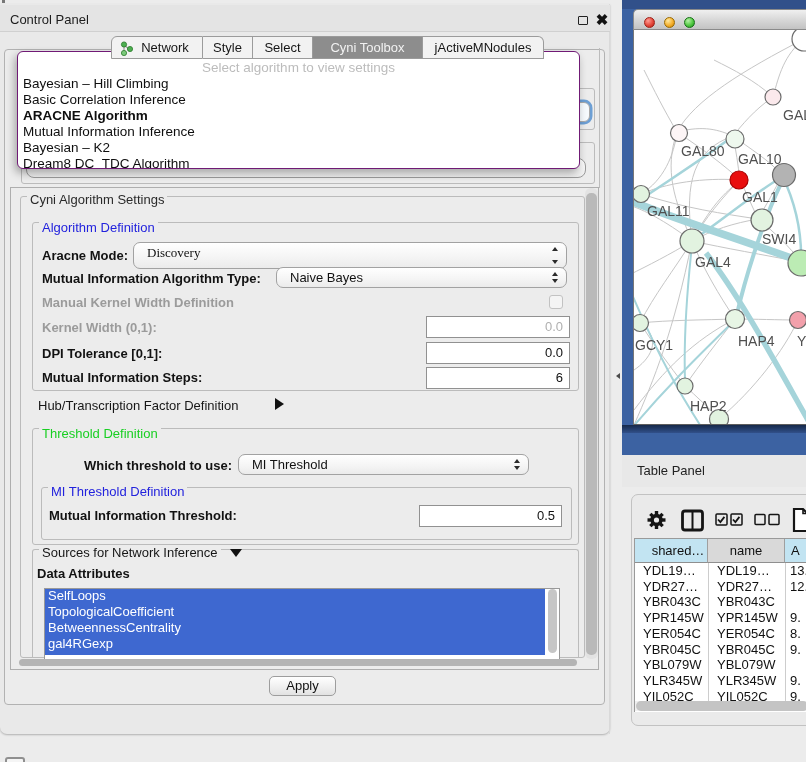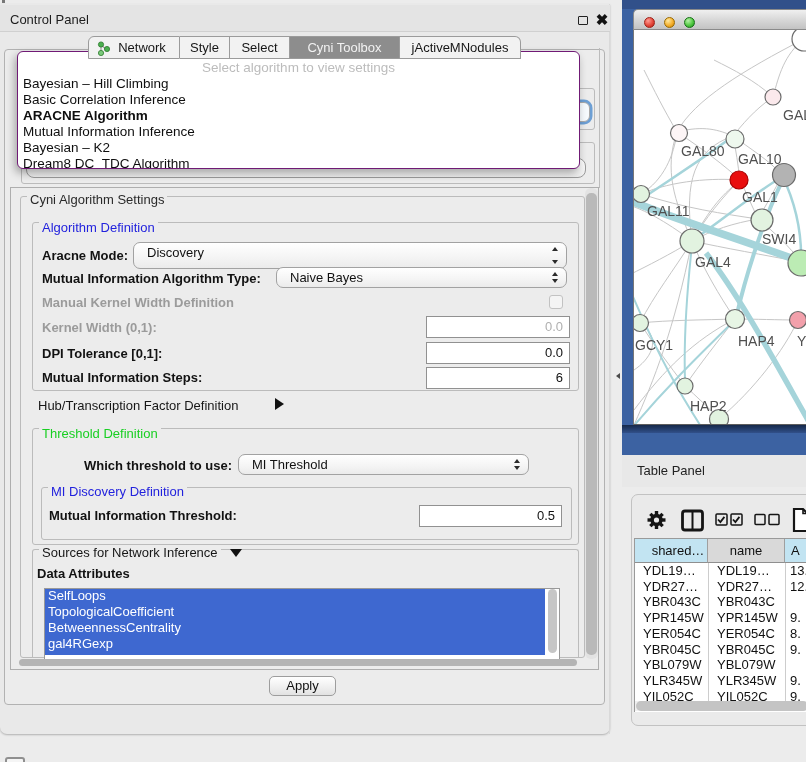--- a/index.html
+++ b/index.html
@@ -23,21 +23,21 @@
 #tpbar { left:622px; top:455px; width:184px; height:32px; background:#e8e8e8; color:#222; font-size:13px; line-height:32px; padding-left:15px; }
 #tpanel { left:631px; top:494px; width:184px; height:232px; background:#eaeaea; border:1px solid #c2c2c2; border-radius:7px; }
 #ttable { left:634px; top:538px; width:172px; height:174px; background:#fff; border:1px solid #9a9a9a; border-right:none; border-bottom:none; overflow:hidden; font-size:13px; color:#111; }
 
 #cwin { left:0; top:4px; width:610px; height:730px; background:#e9e9e9; border-bottom-left-radius:7px; border-bottom-right-radius:7px; box-shadow:0 1px 2px rgba(0,0,0,0.25); }
 #ctitle { left:0; top:1px; width:610px; height:27px; background:#e4e4e4; border-bottom:1px solid #d0d0d0; color:#1c1c1c; font-size:13px; padding:7px 0 0 10px; }
 #cfloat { left:578px; top:12px; width:10px; height:9px; border:1.8px solid #222; border-radius:1px; }
 #cclose { left:593px; top:5px; width:18px; height:22px; color:#111; font-size:15px; font-weight:bold; line-height:22px; text-align:center; }
 
 .tabbar { top:32px; height:23px; font-size:13px; color:#161616; z-index:5; }
-.tab { position:absolute; top:0; height:23px; line-height:22px; text-align:center; background:#f2f2f2; border:1px solid #9b9b9b; border-left:none; }
+.tab { position:absolute; top:0; height:23px; line-height:22px; text-align:center; background:#f2f2f2; border:1px solid #9b9b9b; border-left:none;margin-left:23px; }
 .tab.first { border-left:1px solid #9b9b9b; border-top-left-radius:6px; border-bottom-left-radius:0; }
 .tab.last { border-top-right-radius:6px; }
 .tab.sel { background:#8d8d8d; color:#f2f2f2; }
 
 #content { left:4px; top:45px; width:601px; height:656px; background:#ececec; border:1px solid #b2b2b2; border-radius:4px; }
 .fieldset { position:absolute; border:1px solid #bbbbbb; border-radius:3px; }
 .legend { position:absolute; top:-8px; background:#ececec; font-size:13px; padding:0 3px; white-space:nowrap; }
 .lbl { position:absolute; font-size:13px; font-weight:bold; color:#121212; white-space:nowrap; }
 .lbl.dis { color:#9b9b9b; }
 .combo { position:absolute; background:linear-gradient(#ffffff,#f4f4f4 60%,#ebebeb); border:1px solid #a2a2a2; border-radius:7px; font-size:13px; color:#111; }
@@ -266,21 +266,21 @@
 
     <div class="abs" style="left:580px;top:138px;width:13px;height:471px;background:#e3e3e3;border-radius:6px;"></div>
     <div class="sbv" style="left:581px;top:143px;width:11px;height:462px;"></div>
 
     <div class="fieldset" style="left:15px;top:146px;width:565px;height:462px;"></div>
     <div class="legend" style="left:22px;top:142px;color:#2a2a2a;">Cyni Algorithm Settings</div>
 
     <div class="fieldset" style="left:27px;top:172px;width:547px;height:169px;"></div>
     <div class="legend" style="left:34px;top:170px;color:#2222dd;">Algorithm Definition</div>
     <div class="lbl" style="left:37px;top:198px;">Aracne Mode:</div>
-    <div class="combo" style="left:128px;top:192px;width:434px;height:27px;">
+    <div class="combo" style="left:128px;top:192px;width:434px;height:27px;font-family:Liberation Serif, serif;">
         <span class="ct">Discovery</span>
         <span class="arr"></span>
       </div>
     <div class="lbl" style="left:37px;top:221px;">Mutual Information Algorithm Type:</div>
     <div class="combo" style="left:271px;top:217px;width:291px;height:21px;">
         <span class="ct">Naive Bayes</span>
         <span class="arr"></span>
       </div>
     <div class="lbl dis" style="left:37px;top:245px;">Manual Kernel Width Definition</div>
     <div class="abs" style="left:544px;top:245px;width:14px;height:14px;border:1px solid #c2c2c2;border-radius:3px;background:#f4f4f4;"></div>
@@ -298,21 +298,21 @@
 
     <div class="fieldset" style="left:27px;top:378px;width:547px;height:117px;"></div>
     <div class="legend" style="left:34px;top:376px;color:#18cf22;">Threshold Definition</div>
     <div class="lbl" style="left:79px;top:408px;">Which threshold to use:</div>
     <div class="combo" style="left:233px;top:404px;width:291px;height:21px;">
         <span class="ct">MI Threshold</span>
         <span class="arr"></span>
       </div>
 
     <div class="fieldset" style="left:36px;top:437px;width:531px;height:53px;"></div>
-    <div class="legend" style="left:43px;top:434px;color:#2222dd;">MI Discovery Definition</div>
+    <div class="legend" style="left:43px;top:434px;color:#2222dd;">MI Threshold Definition</div>
     <div class="lbl" style="left:44px;top:458px;">Mutual Information Threshold:</div>
     <div class="field" style="left:414px;top:455px;width:143px;height:22px;line-height:20px;">0.5</div>
 
     <div class="fieldset" style="left:27px;top:499px;width:547px;height:109px;border-bottom:none;border-radius:3px 3px 0 0;"></div>
     <div class="legend" style="left:34px;top:495px;color:#161616;font-weight:normal;">Sources for Network Inference</div>
     <svg class="abs" style="left:224px;top:497px;" width="14" height="12">
         <path d="M1,2 L13,2 L7,10 Z" fill="#111"></path>
       </svg>
     <div class="lbl" style="left:32px;top:516px;">Data Attributes</div>
     <div class="abs" id="dlist">

